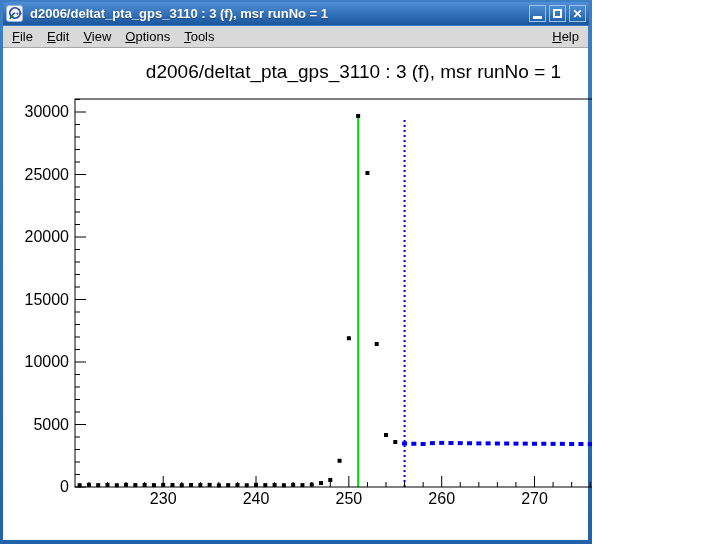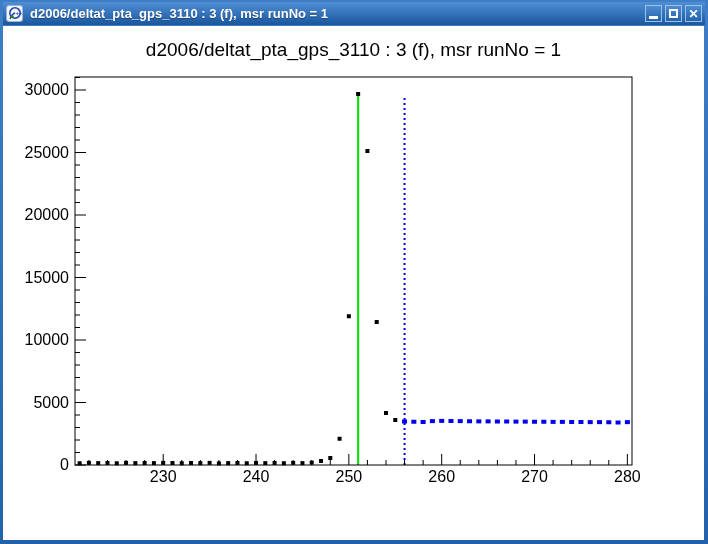--- a/index.html
+++ b/index.html
@@ -1,18 +1,18 @@
 <!DOCTYPE html>
 <html><head>
 <meta charset="utf-8">
 <style>
   html,body{margin:0;padding:0;background:#ffffff;}
   *{box-sizing:border-box;}
   .window{
-    position:relative;width:708px;height:544px;overflow:hidden;
+    position:relative;width:592px;height:544px;overflow:hidden;
     background:linear-gradient(#3d7ec6,#2262aa);
     font-family:"Liberation Sans",sans-serif;
   }
   .titlebar{
     position:absolute;left:3px;top:2px;right:3px;height:23px;
     background:linear-gradient(#4f8fd6,#1a569e);
     display:flex;align-items:center;padding:0 3px;
   }
   .app-icon{
     width:17px;height:17px;background:#f4f4f0;border-radius:3px;
@@ -71,20 +71,29 @@
       <div class="win-btn">
           <span class="glyph-max"></span>
         </div>
       <div class="win-btn">
           <span class="glyph-close">✕</span>
         </div>
     </div>
   </div>
 
   <div class="body">
+    <div class="menubar">
+      <span class="menu-item">File</span>
+      <span class="menu-item">Edit</span>
+      <span class="menu-item">View</span>
+      <span class="menu-item">Options</span>
+      <span class="menu-item">Tools</span>
+      <span class="menu-spacer"></span>
+      <span class="menu-item">Help</span>
+    </div>
     <div class="canvas">
       <svg id="plot" width="701" height="492" viewBox="0 0 701 492">
           <text x="350.5" y="30" text-anchor="middle" font-size="19" fill="#000">d2006/deltat_pta_gps_3110 : 3 (f), msr runNo = 1</text>
           <line x1="355.14166666666665" x2="355.14166666666665" y1="439" y2="68" stroke="#00dd00" stroke-width="2"></line>
           <line x1="401.55833333333334" x2="401.55833333333334" y1="439" y2="70.25" stroke="#0000ee" stroke-width="2" stroke-dasharray="2 3"></line>
           <rect x="72" y="51" width="557" height="388" fill="none" stroke="#000000" stroke-width="1"></rect>
           <line x1="85.925" x2="85.925" y1="439" y2="434" stroke="#000"></line>
           <line x1="104.49166666666667" x2="104.49166666666667" y1="439" y2="434" stroke="#000"></line>
           <line x1="123.05833333333334" x2="123.05833333333334" y1="439" y2="434" stroke="#000"></line>
           <line x1="141.625" x2="141.625" y1="439" y2="434" stroke="#000"></line>

